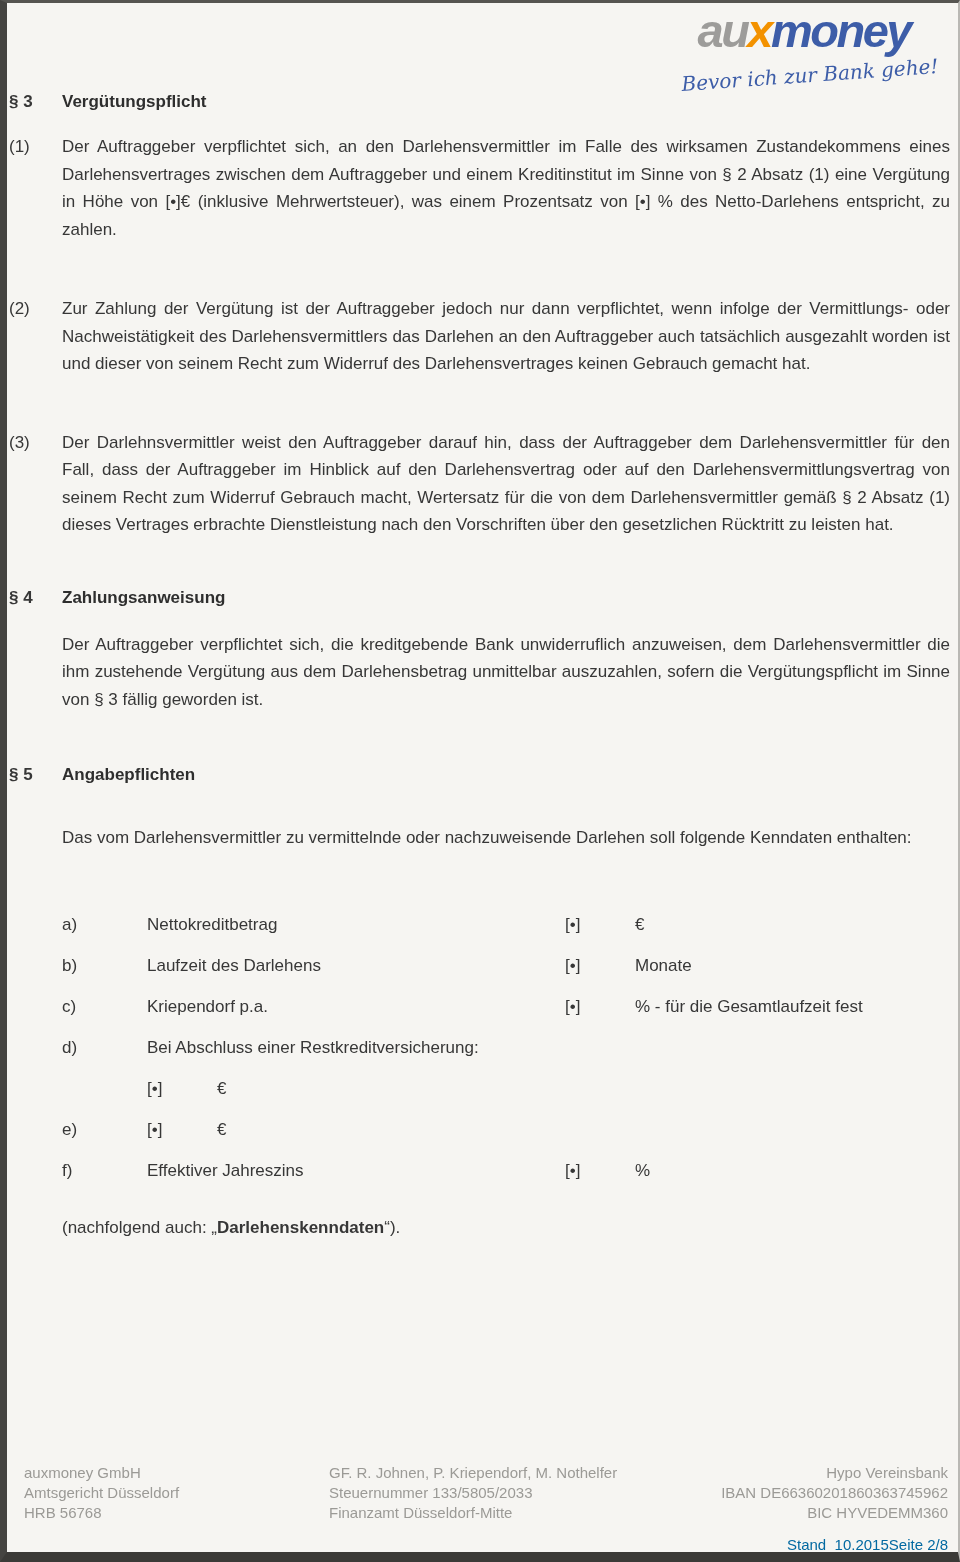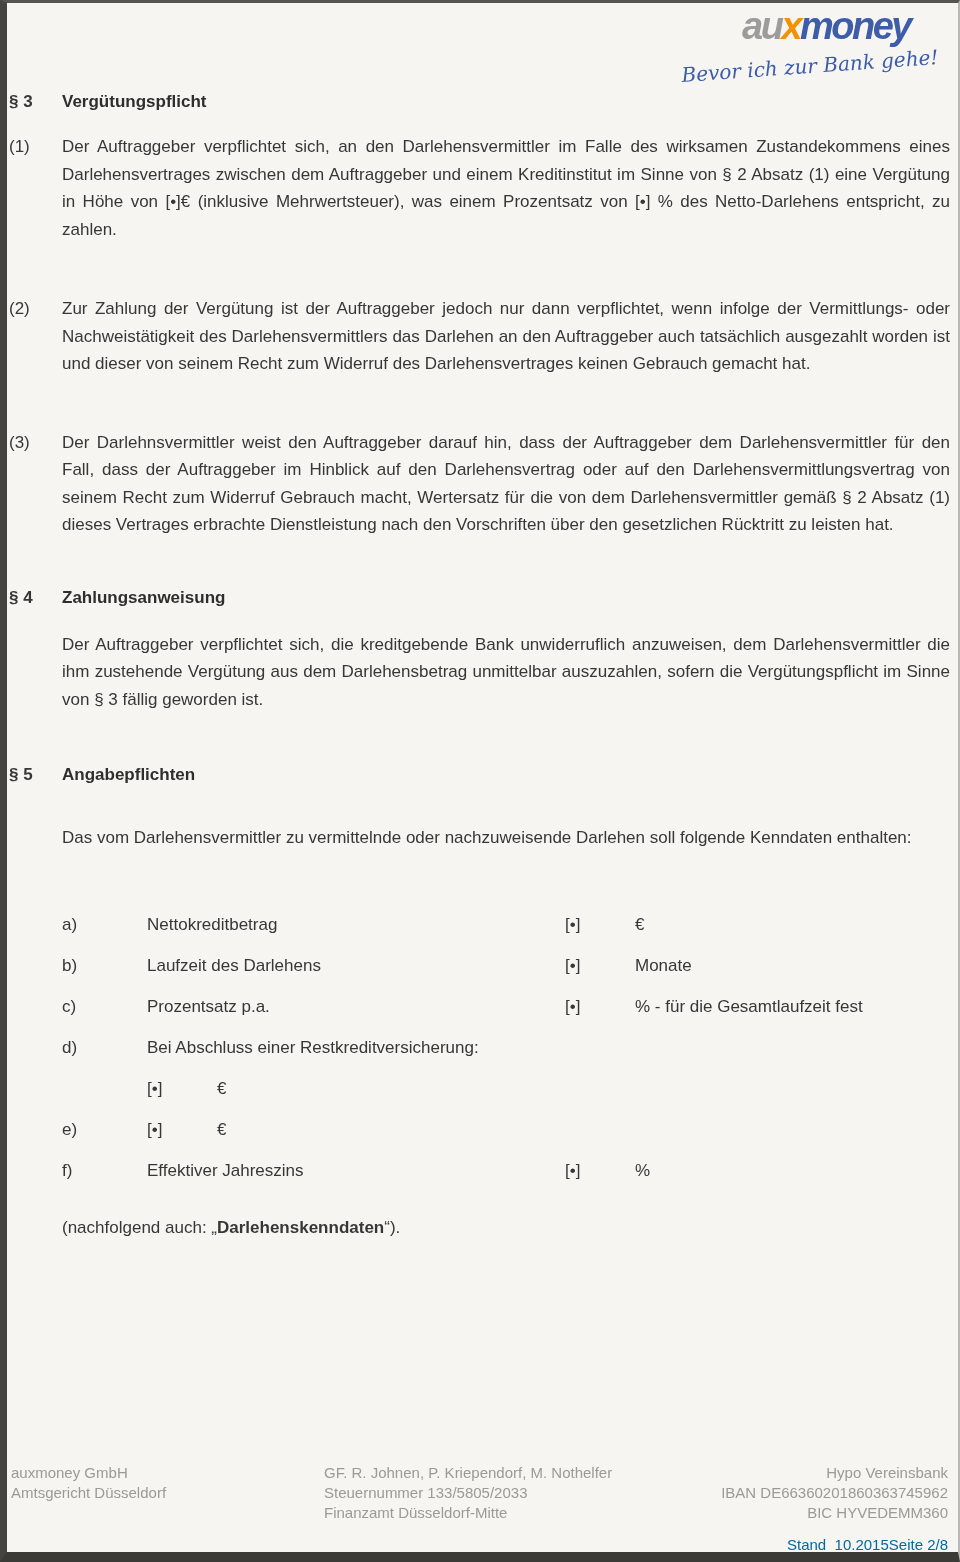--- a/index.html
+++ b/index.html
@@ -11,21 +11,21 @@
     border-left:7px solid #454441;
     border-top:3px solid #565551;
     border-right:2px solid #b9b8b4;
     border-bottom:10px solid #3b3a37;
     font-family:"Liberation Sans","DejaVu Sans",sans-serif;
     color:#373737;
     overflow:hidden;
   }
   
   .logo{position:absolute;top:4px;right:48px;text-align:right;line-height:1;}
-  .wordmark{font-size:38px;font-weight:bold;letter-spacing:-2.5px;font-style:italic;}
+  .wordmark{font-size:47px;font-weight:bold;letter-spacing:-2.5px;font-style:italic;}
   .wm-au{color:#9d9c9a;}
   .wm-x{color:#f39200;}
   .wm-money{color:#3d5da8;}
   .tagline{
     margin-top:2px;margin-right:-28px;
     color:#3d5da8;font-size:20px;font-style:italic;
     font-family:"DejaVu Serif",cursive,serif;
     transform:rotate(-4deg);transform-origin:right center;
     white-space:nowrap;
   }
@@ -49,22 +49,22 @@
   .kenndaten{margin:63px 8px 0 55px;font-size:17px;}
   .krow{display:flex;height:27px;align-items:flex-start;margin-bottom:14px;}
   .kletter{flex:0 0 85px;}
   .klabel{flex:0 0 418px;}
   .kvalue{flex:0 0 70px;}
   .kunit{flex:1;}
   .note{margin:30px 8px 0 55px;font-size:17px;}
   .note b{font-weight:bold;}
   
   .footer{
-    position:absolute;left:4px;right:10px;top:1460px;
-    display:flex;color:#9b9a96;font-size:15px;line-height:20px;gap:8px;
+    position:absolute;left:17px;right:10px;top:1460px;
+    display:flex;color:#9b9a96;font-size:15px;line-height:20px;
   }
   .fcol1{flex:0 0 305px;}
   .fcol2{flex:1;}
   .fcol3{flex:0 0 auto;margin-left:auto;text-align:right;}
   .footer-bottom{
     position:absolute;left:11px;right:10px;top:1533px;
     display:flex;justify-content:flex-end;
     color:#0369a1;font-size:15px;
   }
   .pre{white-space:pre;}
@@ -125,21 +125,21 @@
       <span class="kunit">€</span>
     </div>
     <div class="krow">
       <span class="kletter">b)</span>
       <span class="klabel">Laufzeit des Darlehens</span>
       <span class="kvalue">[•]</span>
       <span class="kunit">Monate</span>
     </div>
     <div class="krow">
       <span class="kletter">c)</span>
-      <span class="klabel">Prozentsatz p.a.</span>
+      <span class="klabel">Kriependorf p.a.</span>
       <span class="kvalue">[•]</span>
       <span class="kunit">% - für die Gesamtlaufzeit fest</span>
     </div>
     <div class="krow">
       <span class="kletter">d)</span>
       <span class="klabel" style="flex:1">Bei Abschluss einer Restkreditversicherung:</span>
     </div>
     <div class="krow">
       <span class="kletter"></span>
       <span class="kvalue">[•]</span>
@@ -157,20 +157,21 @@
       <span class="kunit">%</span>
     </div>
   </div>
 
   <div class="note"><span>(nachfolgend auch: „</span><b>Darlehenskenndaten</b><span>“).</span></div>
 
   <div class="footer">
     <div class="fcol1">
       <div>auxmoney GmbH</div>
       <div>Amtsgericht Düsseldorf</div>
+      <div>HRB 56768</div>
     </div>
     <div class="fcol2">
       <div>GF. R. Johnen, P. Kriependorf, M. Nothelfer</div>
       <div>Steuernummer 133/5805/2033</div>
       <div>Finanzamt Düsseldorf-Mitte</div>
     </div>
     <div class="fcol3">
       <div>Hypo Vereinsbank</div>
       <div>IBAN DE66360201860363745962</div>
       <div>BIC HYVEDEMM360</div>

